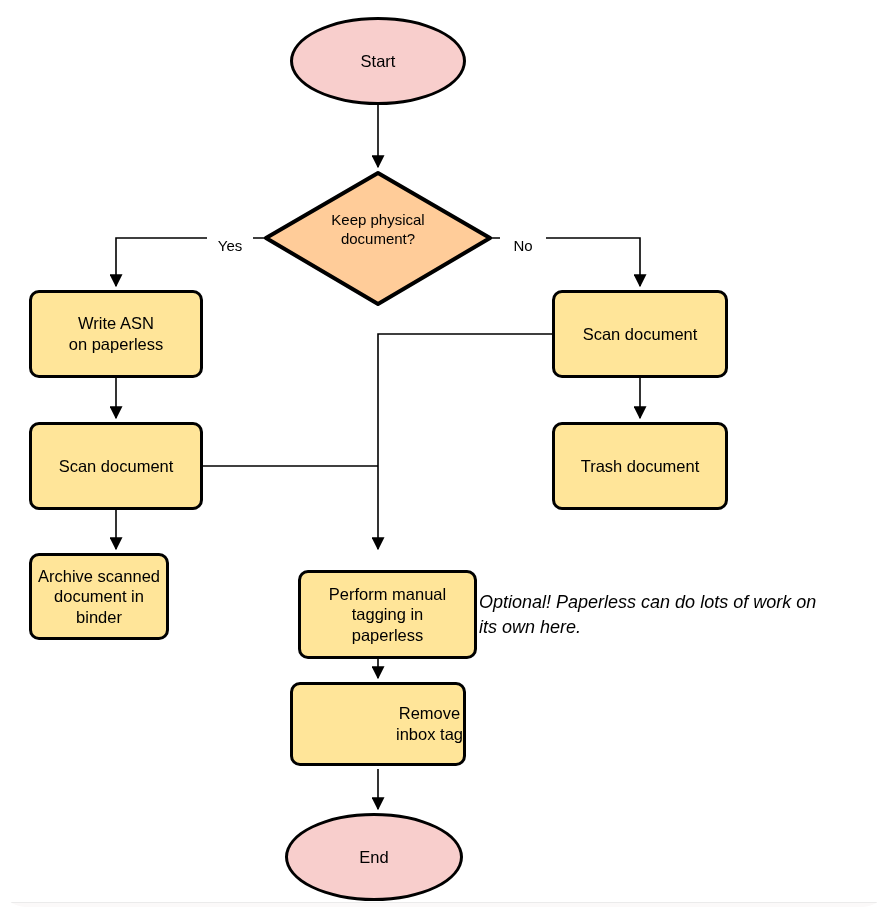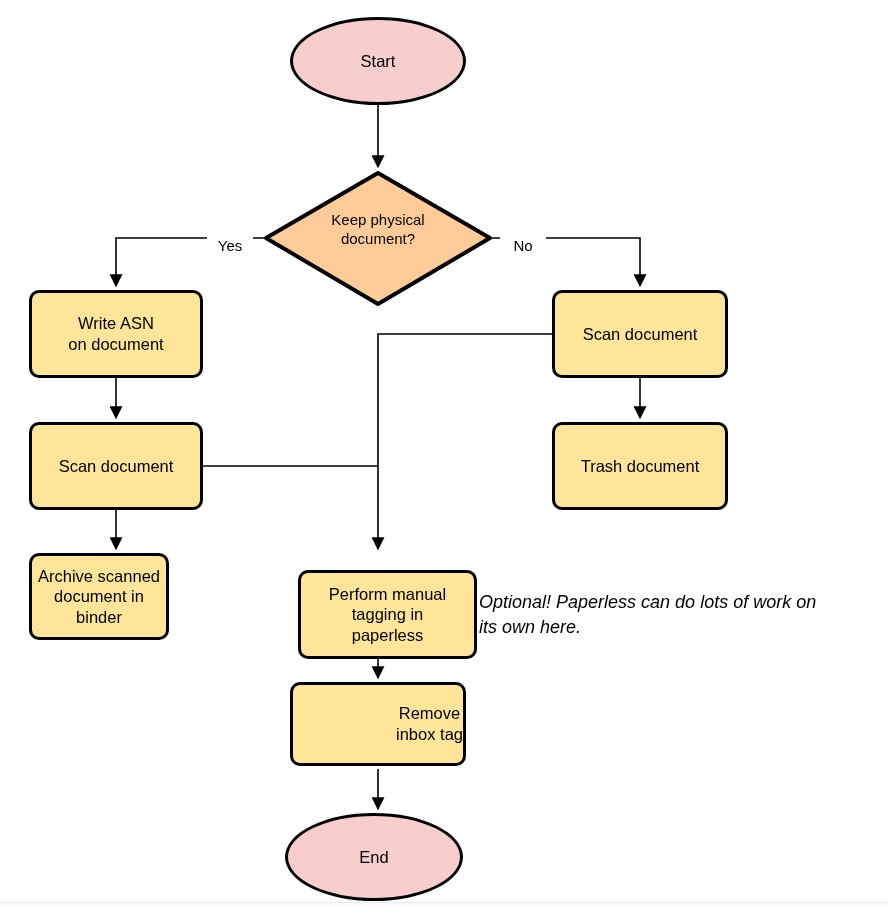--- a/index.html
+++ b/index.html
@@ -8,20 +8,21 @@
     background: #ffffff;
     font-family: "Liberation Sans", sans-serif;
     color: #000000;
   }
   #canvas {
     position: relative;
     width: 888px;
     height: 907px;
     background: #ffffff;
     overflow: hidden;
+    border-radius: 26px;
   }
   #edges {
     position: absolute;
     left: 0; top: 0;
     width: 888px; height: 907px;
   }
   .node {
     position: absolute;
     display: flex;
     align-items: center;
@@ -130,21 +131,21 @@
   </div>
 
   <div id="decision-text" class="decision-label">Keep physical
 document?</div>
 
   <div id="label-yes" class="edge-label">Yes</div>
   <div id="label-no" class="edge-label">No</div>
 
   <div id="node-write-asn" class="node process">
     <span class="node-label">Write ASN
-on document</span>
+on paperless</span>
   </div>
 
   <div id="node-scan-left" class="node process">
     <span class="node-label">Scan document</span>
   </div>
 
   <div id="node-archive" class="node process">
     <span class="node-label">Archive scanned
 document in
 binder</span>

